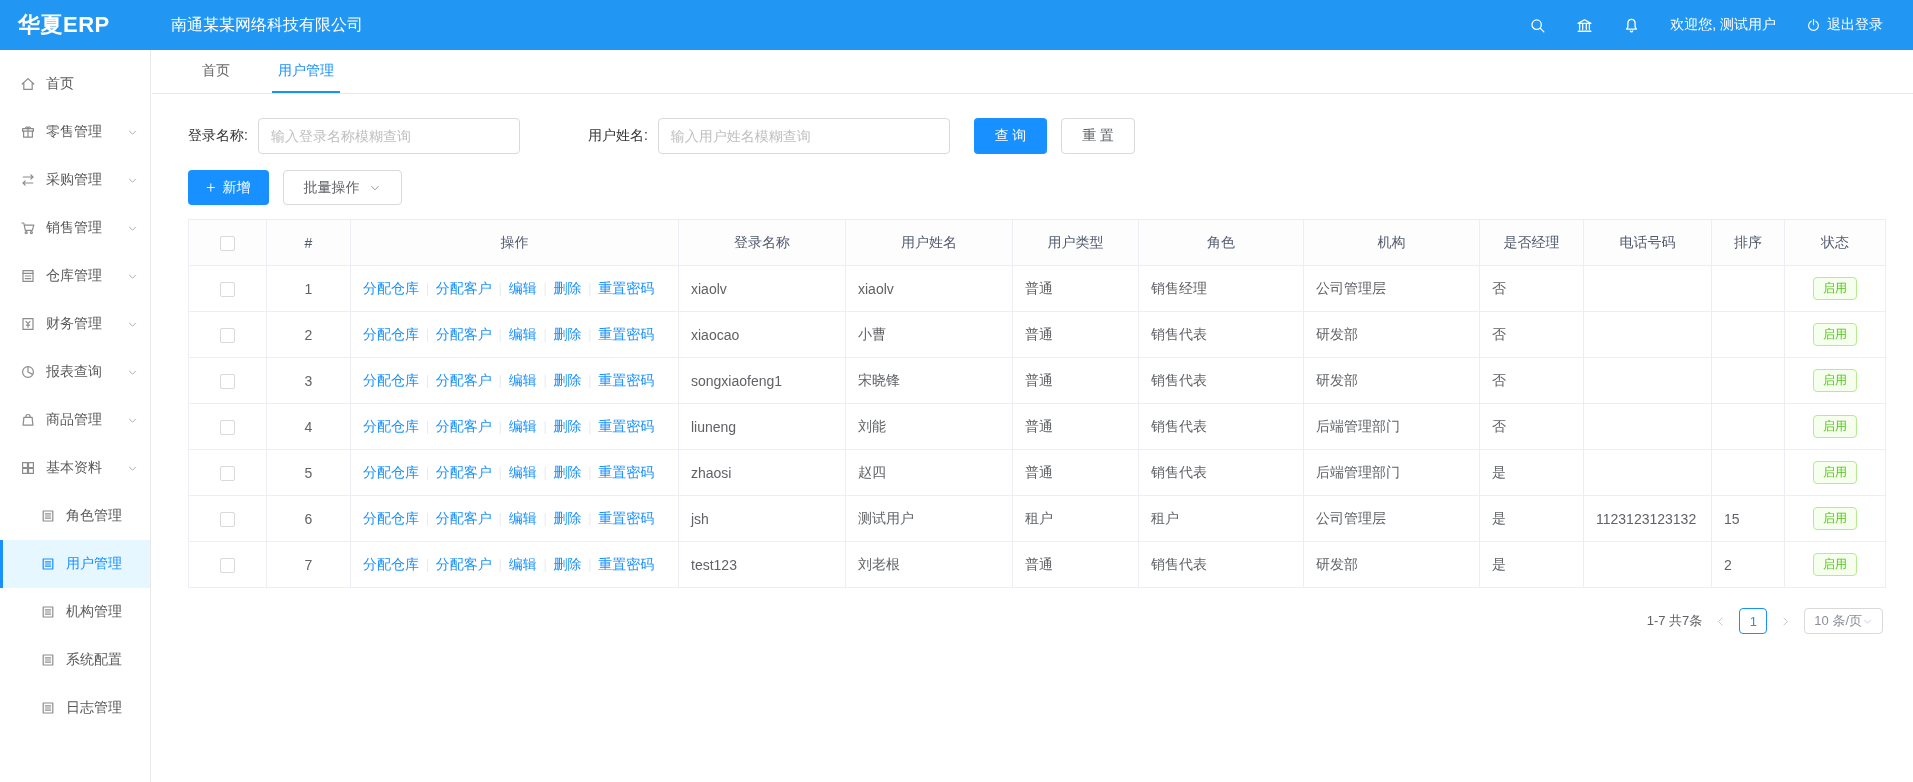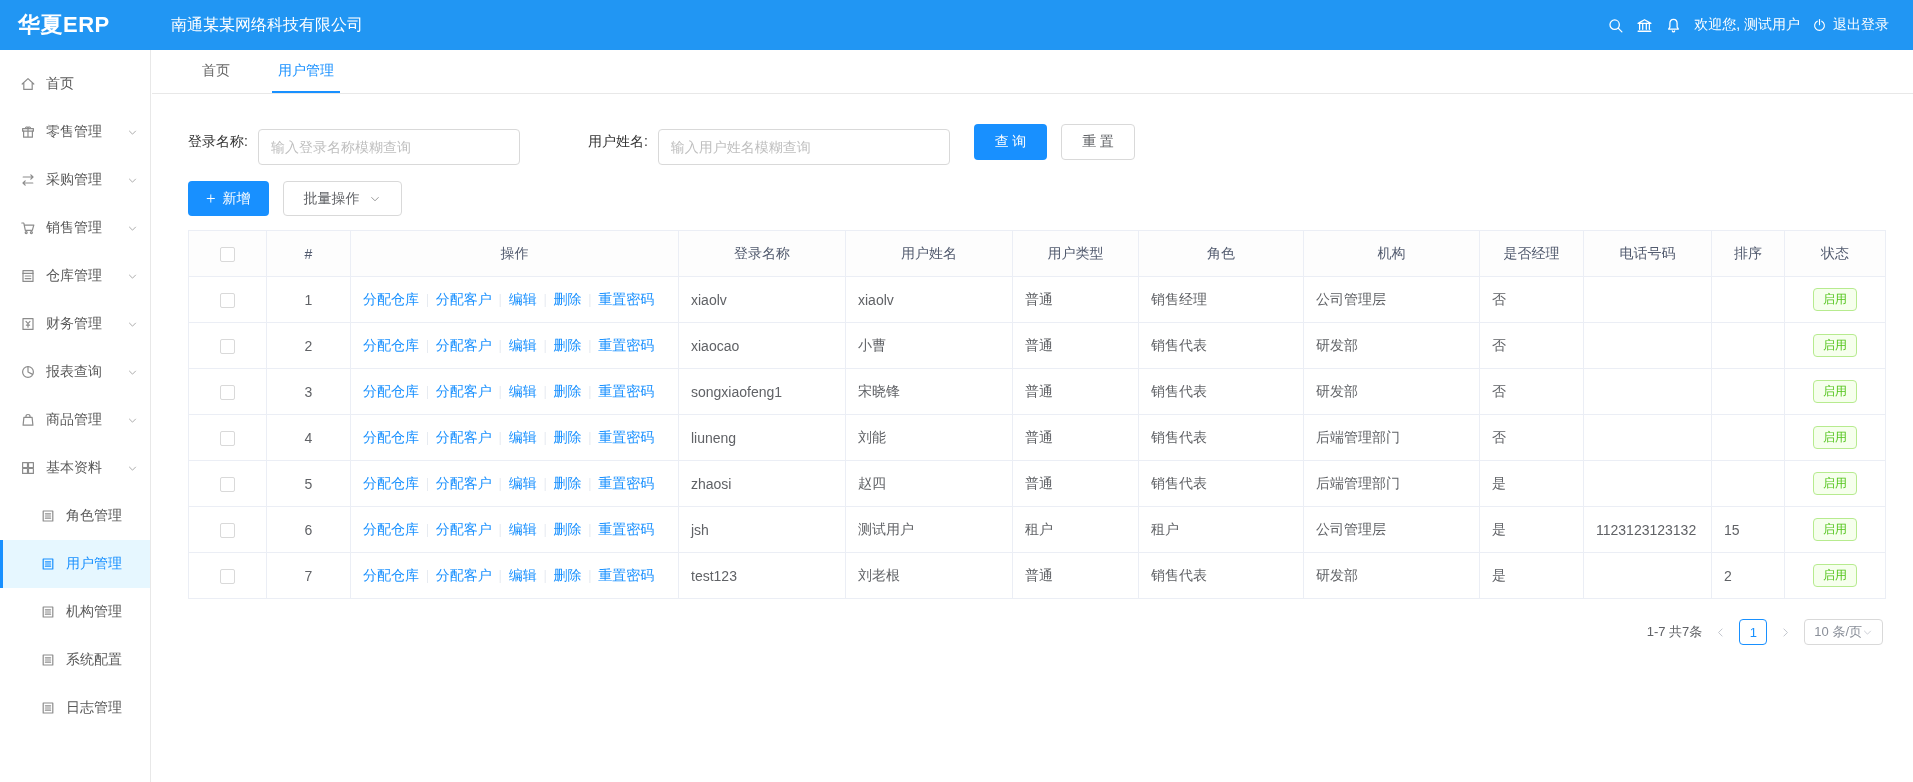--- a/index.html
+++ b/index.html
@@ -4,21 +4,21 @@
 <style>
   * { margin:0; padding:0; box-sizing:border-box; }
   html,body { width:1913px; height:782px; background:#fff; overflow:hidden;
               font-family:"Liberation Sans","DejaVu Sans",sans-serif; }
 
   
   .header { position:absolute; top:0; left:0; right:0; height:50px; background:#2196f3;
             display:flex; align-items:center; color:#fff; z-index:20; }
   .logo { width:151px; padding-left:18px; font-size:22px; font-weight:bold; letter-spacing:.5px; white-space:nowrap; }
   .company { font-size:16px; margin-left:20px; }
-  .header-right { margin-left:auto; display:flex; align-items:center; gap:12px; padding-right:24px; font-size:14px; }
+  .header-right { margin-left:auto; display:flex; align-items:center; gap:30px; padding-right:30px; font-size:14px; }
   .hicon { display:inline-flex; cursor:pointer; }
   .hicon svg { width:17px; height:17px; }
   .logout { display:flex; align-items:center; gap:6px; cursor:pointer; }
   .logout .hicon svg { width:15px; height:15px; }
 
   
   .sidebar { position:absolute; top:50px; left:0; bottom:0; width:151px; background:#fff;
              border-right:1px solid #e8e8e8; padding-top:10px; overflow:hidden; }
   .side-item { height:48px; display:flex; align-items:center; padding:0 12px 0 20px;
                color:#595959; font-size:14px; cursor:pointer; }
@@ -37,21 +37,21 @@
   .main { position:absolute; left:152px; top:50px; right:0; bottom:0; background:#fff; }
   .tabbar { height:44px; border-bottom:1px solid #e8e8e8; display:flex; align-items:stretch;
             padding-left:44px; gap:36px; }
   .tab { display:flex; align-items:center; font-size:14px; color:#666; cursor:pointer;
          border-bottom:2px solid transparent; padding:0 6px; }
   .tab.active { color:#1890ff; border-bottom-color:#1890ff; }
 
   .filters { display:flex; align-items:center; margin:24px 0 0 36px; }
   .flabel { font-size:14px; color:#333; margin-right:10px; white-space:nowrap; }
   .finput { height:36px; border:1px solid #d9d9d9; border-radius:4px; padding:0 12px; font-size:14px;
-            color:#333; width:262px; outline:none; background:#fff;margin-top:11px; }
+            color:#333; width:262px; outline:none; background:#fff; }
   .finput::placeholder { color:#bfbfbf; }
   .w2 { width:292px; }
   .g2 { margin-left:68px; }
   .btn { height:36px; border-radius:4px; font-size:14px; cursor:pointer; border:1px solid transparent;
          background:#1890ff; color:#fff; padding:0 20px; font-family:Liberation Serif, serif;text-align:center; }
   .btn.plain { background:#fff; border-color:#d9d9d9; color:#606266; }
   .btn.search { margin-left:24px; }
   .btn.reset { margin-left:14px; }
 
   .toolbar { margin:16px 0 0 36px; display:flex; gap:14px; }

